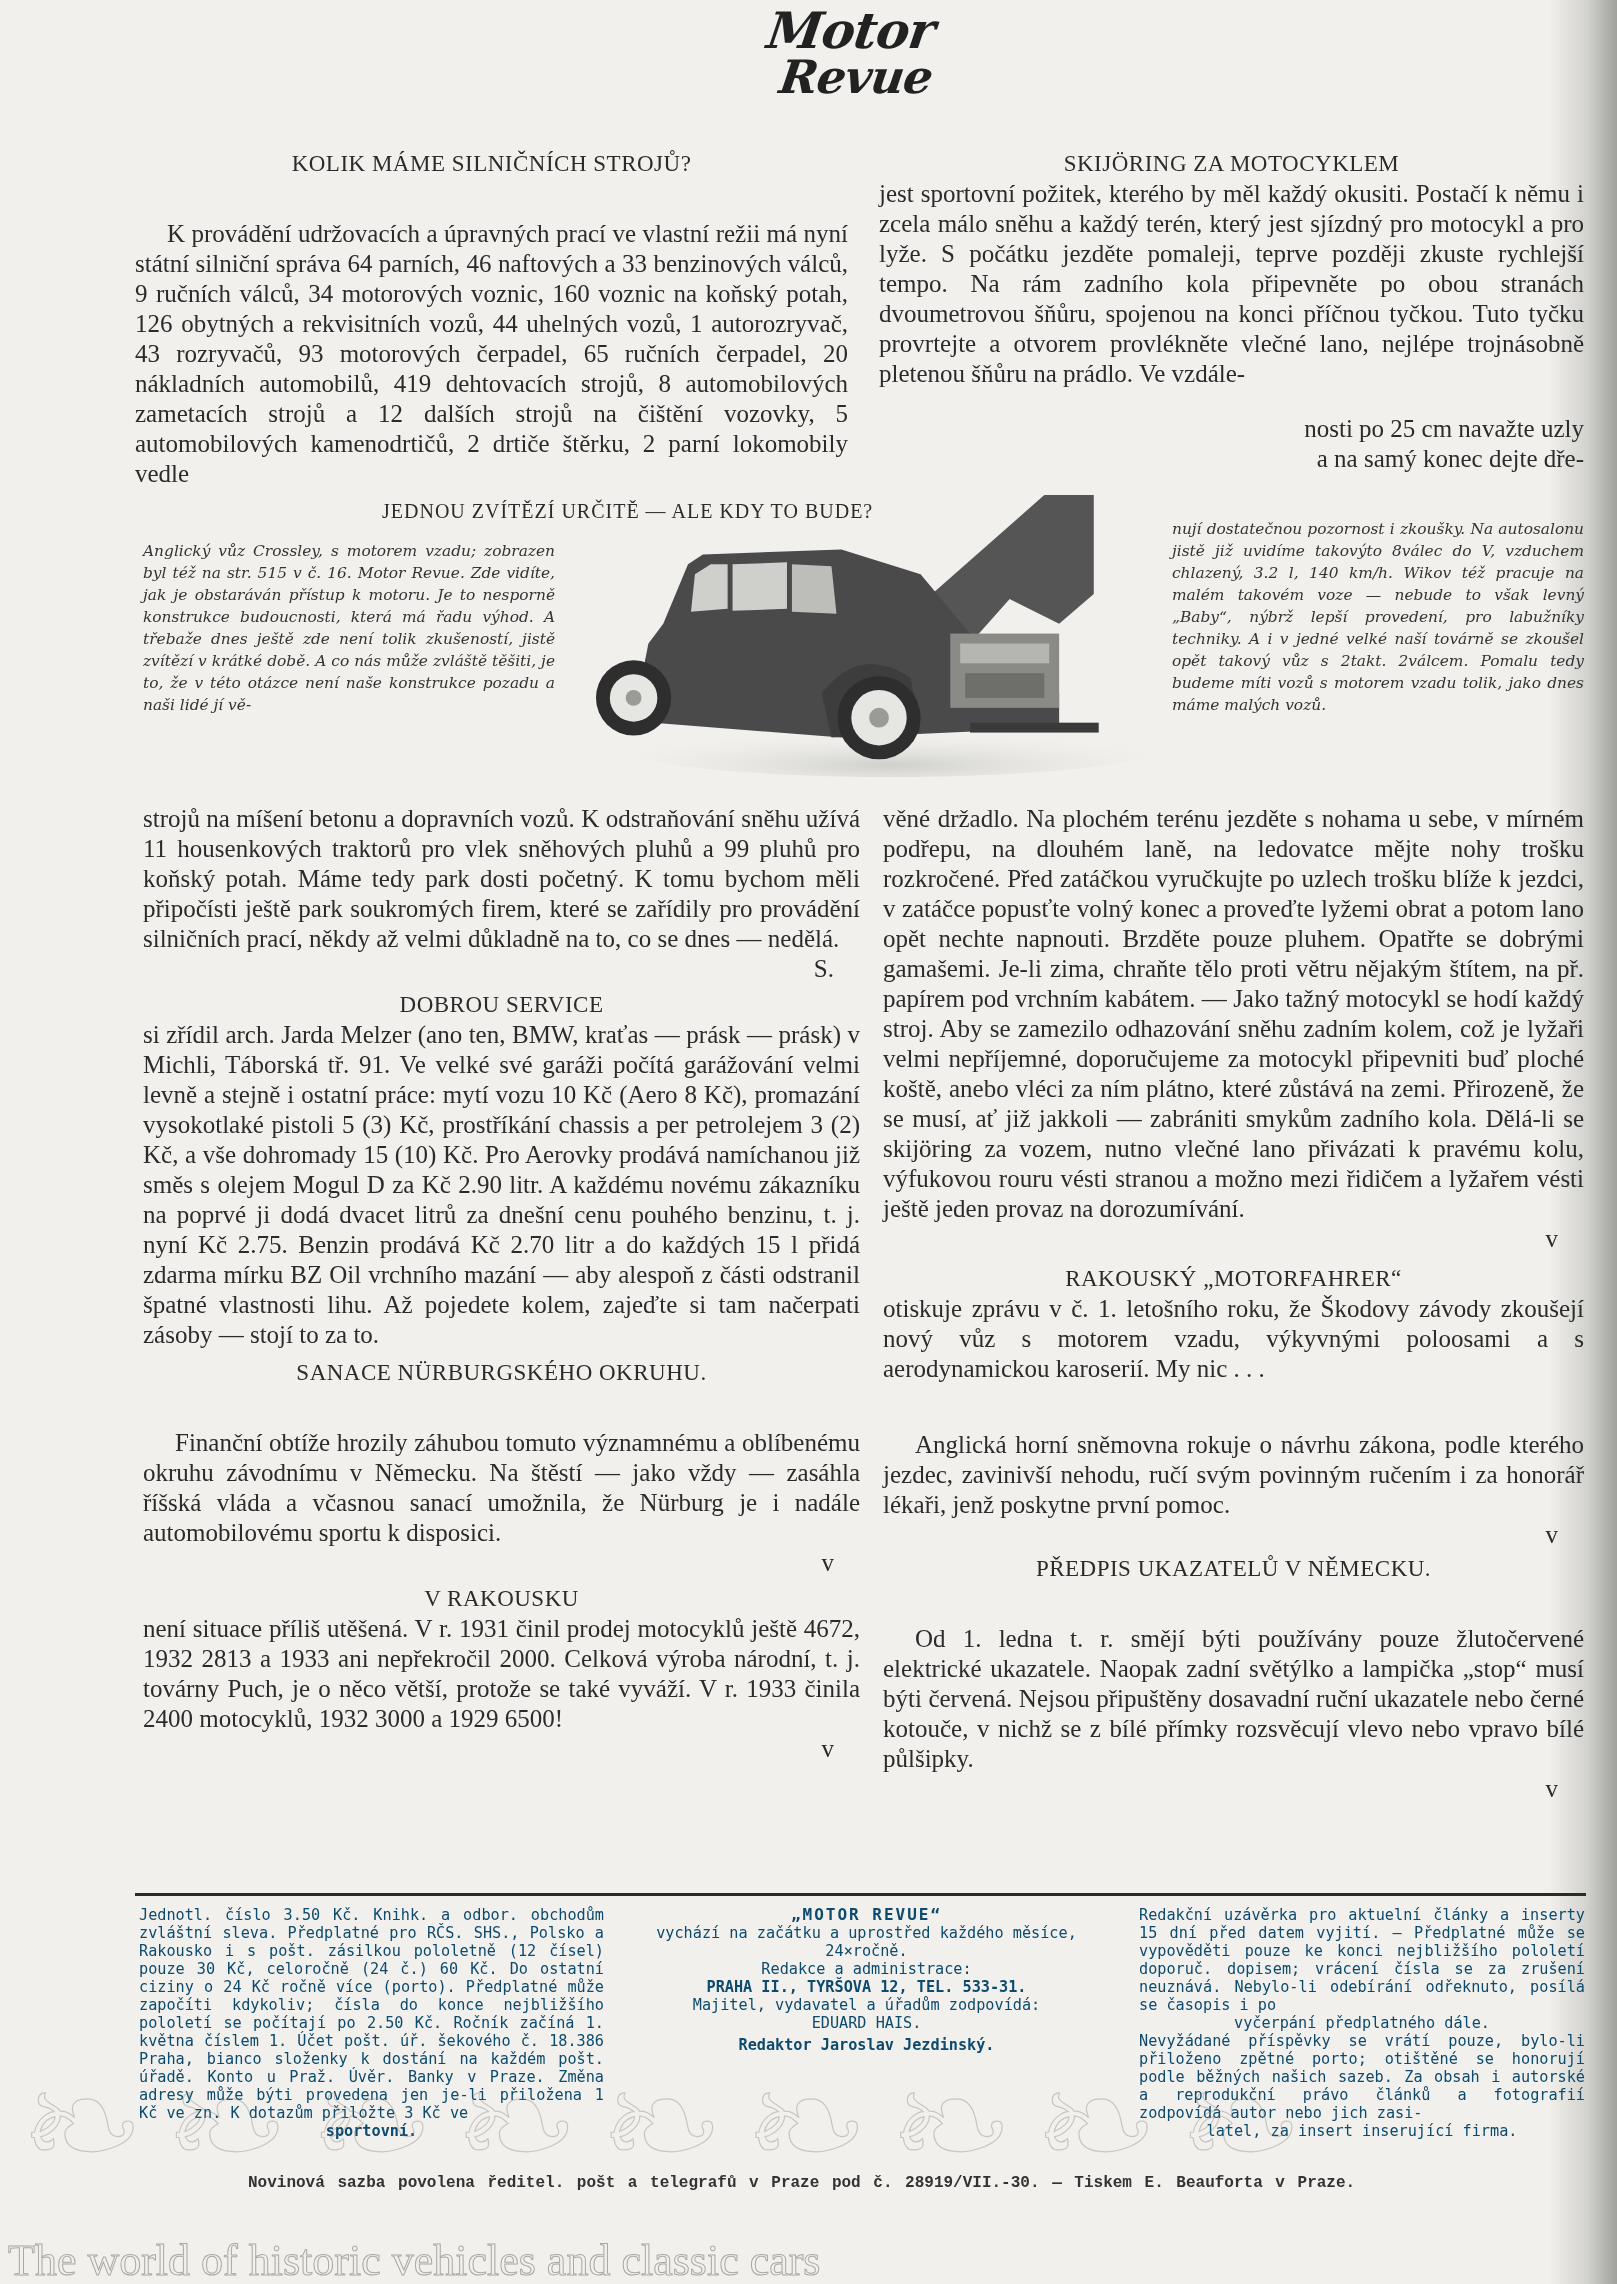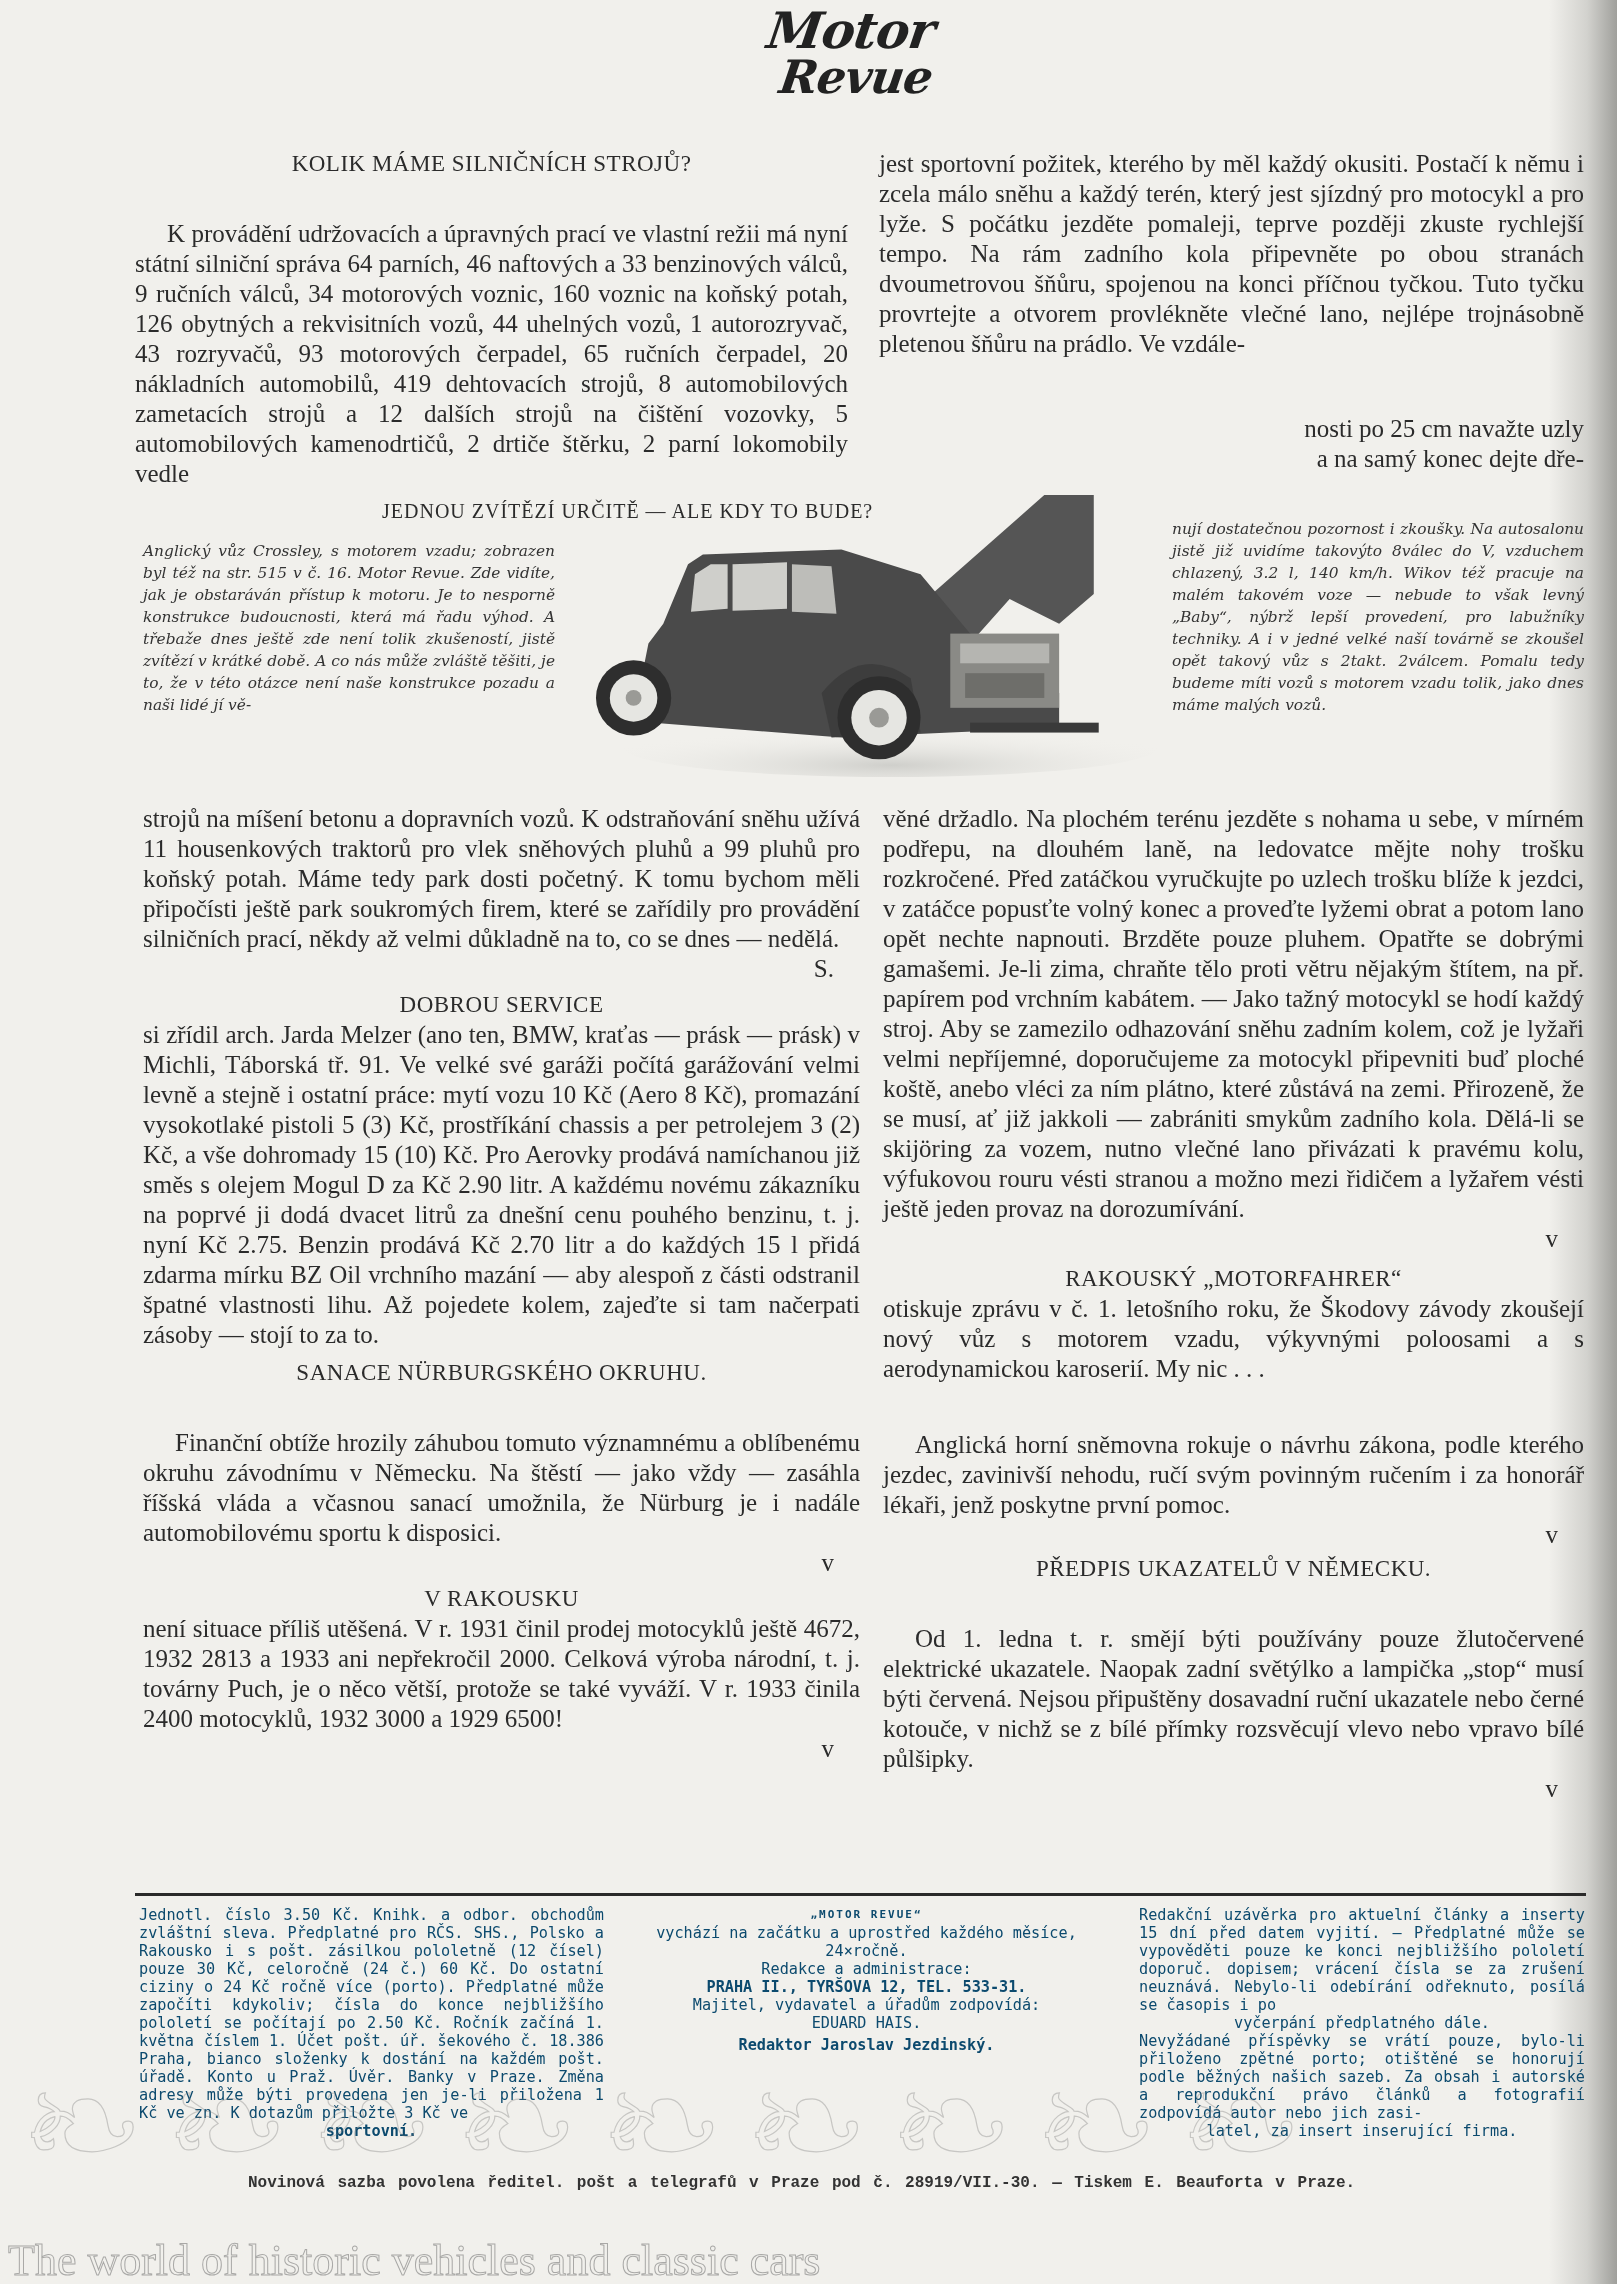--- a/index.html
+++ b/index.html
@@ -55,21 +55,21 @@
   .rule { position: absolute; left: 135px; top: 1893px; width: 1451px; height: 3px; background: #2a2a2a; }
   .imprint {
     position: absolute; font-family: "DejaVu Sans Mono", "Liberation Mono", monospace;
     font-size: 15.2px; line-height: 18px; color: #0c4a6e; text-align: justify;
   }
   #imprint-left { left: 139px; top: 1906px; width: 465px; }
   #imprint-mid { left: 634px; top: 1906px; width: 465px; text-align: center; }
   #imprint-right { left: 1139px; top: 1906px; width: 446px; }
   .imprint .center { text-align: center; display: block; }
   .imprint .bold { font-weight: bold; }
-  .imprint .big { font-size: 11px; letter-spacing: 2px; }
+  .imprint .big { font-size: 16px; letter-spacing: 2px; }
   .imprint-footer {
     position: absolute; left: 248px; top: 2174px; width: 1327px;
     font-family: Liberation Mono, monospace; font-weight: bold; font-size: 16px; color: #333;
     word-spacing: 3px;
   }
 
   .wm-logo {
     position: absolute; left: 20px; top: 2039px; font-family: "Liberation Serif", serif;
     font-size: 149px; letter-spacing: 20px; color: transparent;
     -webkit-text-stroke: 1.2px rgba(120,120,120,0.35); pointer-events: none; white-space: nowrap;
@@ -89,20 +89,21 @@
   <span class="l1">Motor</span>
   <span class="l2">Revue</span>
 </div>
 
 <div class="col body-text" id="col-left-top">
   <h2 class="heading">KOLIK MÁME SILNIČNÍCH STROJŮ?</h2>
   <p class="indent">K provádění udržovacích a úpravných prací ve vlastní režii má nyní státní silniční správa 64 parních, 46 naftových a 33 benzinových válců, 9 ručních válců, 34 motorových voznic, 160 voznic na koňský potah, 126 obytných a rekvisitních vozů, 44 uhelných vozů, 1 autorozryvač, 43 rozryvačů, 93 motorových čerpadel, 65 ručních čerpadel, 20 nákladních automobilů, 419 dehtovacích strojů, 8 automobilových zametacích strojů a 12 dalších strojů na čištění vozovky, 5 automobilových kamenodrtičů, 2 drtiče štěrku, 2 parní lokomobily vedle</p>
 </div>
 
 <div class="col body-text" id="col-right-top">
+  <h2 class="heading">SKIJÖRING ZA MOTOCYKLEM</h2>
   <p>jest sportovní požitek, kterého by měl každý okusiti. Postačí k němu i zcela málo sněhu a každý terén, který jest sjízdný pro motocykl a pro lyže. S počátku jezděte pomaleji, teprve později zkuste rychlejší tempo. Na rám zadního kola připevněte po obou stranách dvoumetrovou šňůru, spojenou na konci příčnou tyčkou. Tuto tyčku provrtejte a otvorem provlékněte vlečné lano, nejlépe trojnásobně pletenou šňůru na prádlo. Ve vzdále-</p>
 </div>
 <div class="col body-text" id="right-top-tail" style="top:414px;">
   <p>nosti po 25 cm navažte uzly</p>
   <p>a na samý konec dejte dře-</p>
 </div>
 
 <div class="caption-title">JEDNOU ZVÍTĚZÍ URČITĚ — ALE KDY TO BUDE?</div>
 <div class="caption-left">Anglický vůz Crossley, s motorem vzadu; zobrazen byl též na str. 515 v č. 16. Motor Revue. Zde vidíte, jak je obstaráván přístup k motoru. Je to nesporně konstrukce budoucnosti, která má řadu výhod. A třebaže dnes ještě zde není tolik zkušeností, jistě zvítězí v krátké době. A co nás může zvláště těšiti, je to, že v této otázce není naše konstrukce pozadu a naši lidé jí vě-</div>
 <div class="caption-right">nují dostatečnou pozornost i zkoušky. Na autosalonu jistě již uvidíme takovýto 8válec do V, vzduchem chlazený, 3.2 l, 140 km/h. Wikov též pracuje na malém takovém voze — nebude to však levný „Baby“, nýbrž lepší provedení, pro labužníky techniky. A i v jedné velké naší továrně se zkoušel opět takový vůz s 2takt. 2válcem. Pomalu tedy budeme míti vozů s motorem vzadu tolik, jako dnes máme malých vozů.</div>

